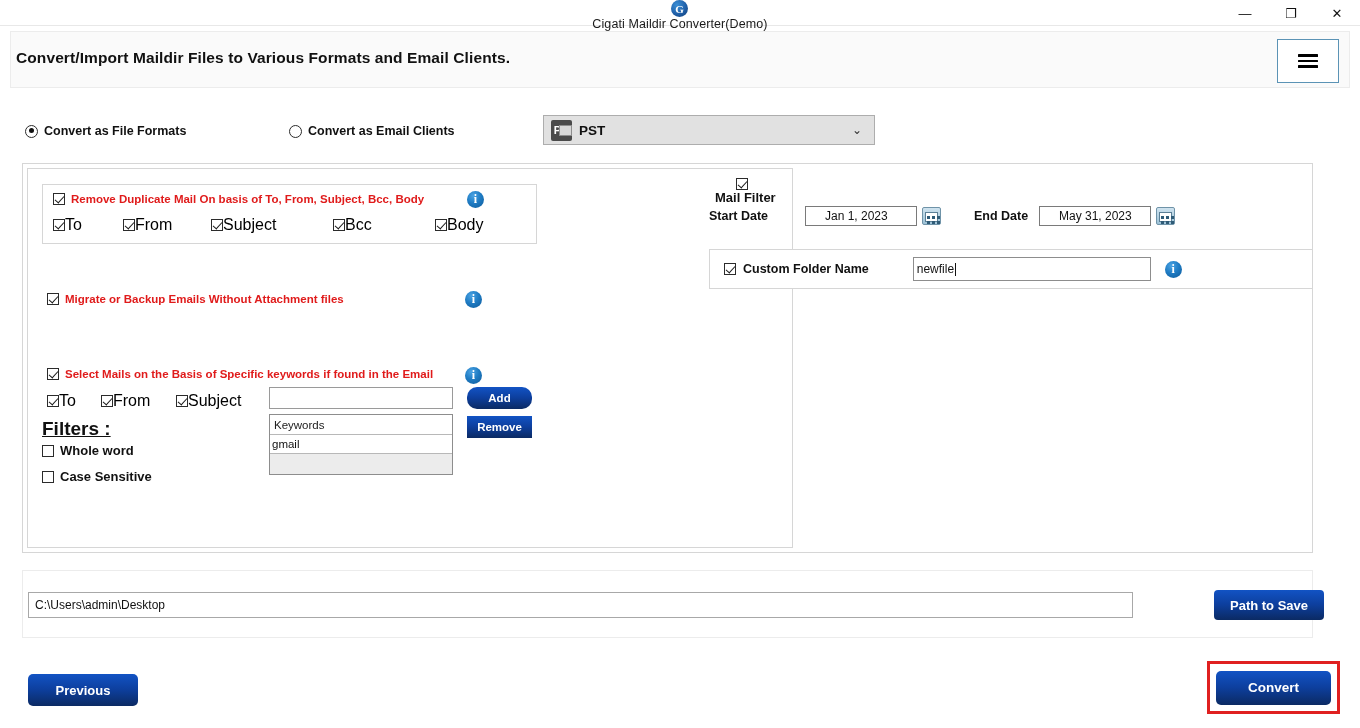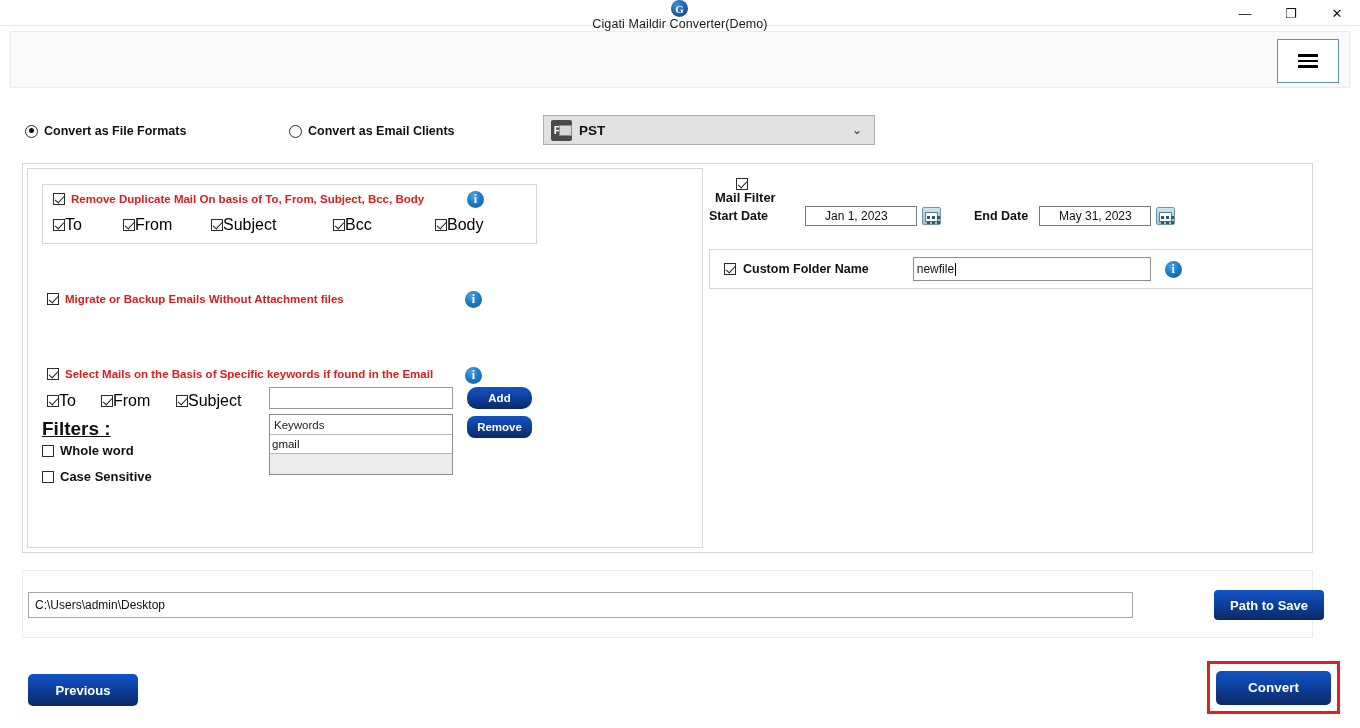--- a/index.html
+++ b/index.html
@@ -95,21 +95,21 @@
   #format-caret { margin-left: auto; margin-right: 12px; font-size: 12px; color: #333; }
 
   
   #main-panel {
     position: absolute; left: 22px; top: 163px; width: 1291px; height: 390px;
     border: 1px solid #d6d6d6; background: #fff;
   }
 
   
   #left-card {
-    position: absolute; left: 4px; top: 4px; width: 676px; height: 380px;
+    position: absolute; left: 4px; top: 4px; width: 766px; height: 380px;
     border: 1px solid #d6d6d6; background: #fff;
   }
 
   
   .cb {
     width: 12px; height: 12px; border: 1.3px solid #2b2b2b; background: #fff;
     position: relative; flex: none; display: inline-block; vertical-align: middle;
   }
   .cb.checked::after {
     content: ""; position: absolute; left: 3px; top: 0px;
@@ -166,21 +166,21 @@
   }
   #add-btn {
     position: absolute; left: 439px; top: 218px; width: 65px; height: 22px;
     border-radius: 10px; border: none;
     background: linear-gradient(180deg, #1253c4 0%, #0d3f9e 48%, #0b2a63 100%);
     color: #fff; font-size: 11.5px; font-weight: bold;
     display: flex; align-items: center; justify-content: center;
   }
   #remove-btn {
     position: absolute; left: 439px; top: 247px; width: 65px; height: 22px;
-    border-radius: 8px; border: none;
+    border-radius: 0; border: none;
     background: linear-gradient(180deg, #1253c4 0%, #0d3f9e 48%, #0b2a63 100%);
     color: #fff; font-size: 11.5px; font-weight: bold;
     display: flex; align-items: center; justify-content: center;
   }
   #kw-list {
     position: absolute; left: 241px; top: 245px; width: 184px; height: 61px;
     border: 1px solid #8d8d8d; background: #ececec;
   }
   #kw-list-header {
     height: 20px; background: #fff; border-bottom: 1px solid #b8b8b8;
@@ -290,20 +290,21 @@
   <div id="app-logo"></div>
   <div id="title-text">Cigati Maildir Converter(Demo)</div>
   <div id="win-controls">
     <div class="wbtn">—</div>
     <div class="wbtn">❐</div>
     <div class="wbtn">✕</div>
   </div>
 </div>
 
 <div id="header">
+  <div id="header-title">Convert/Import Maildir Files to Various Formats and Email Clients.</div>
   <div id="menu-button">
     <div id="hamburger">
         <i></i>
         <i></i>
         <i></i>
       </div>
   </div>
 </div>
 
 <div class="radio-row" style="left:25px;">

